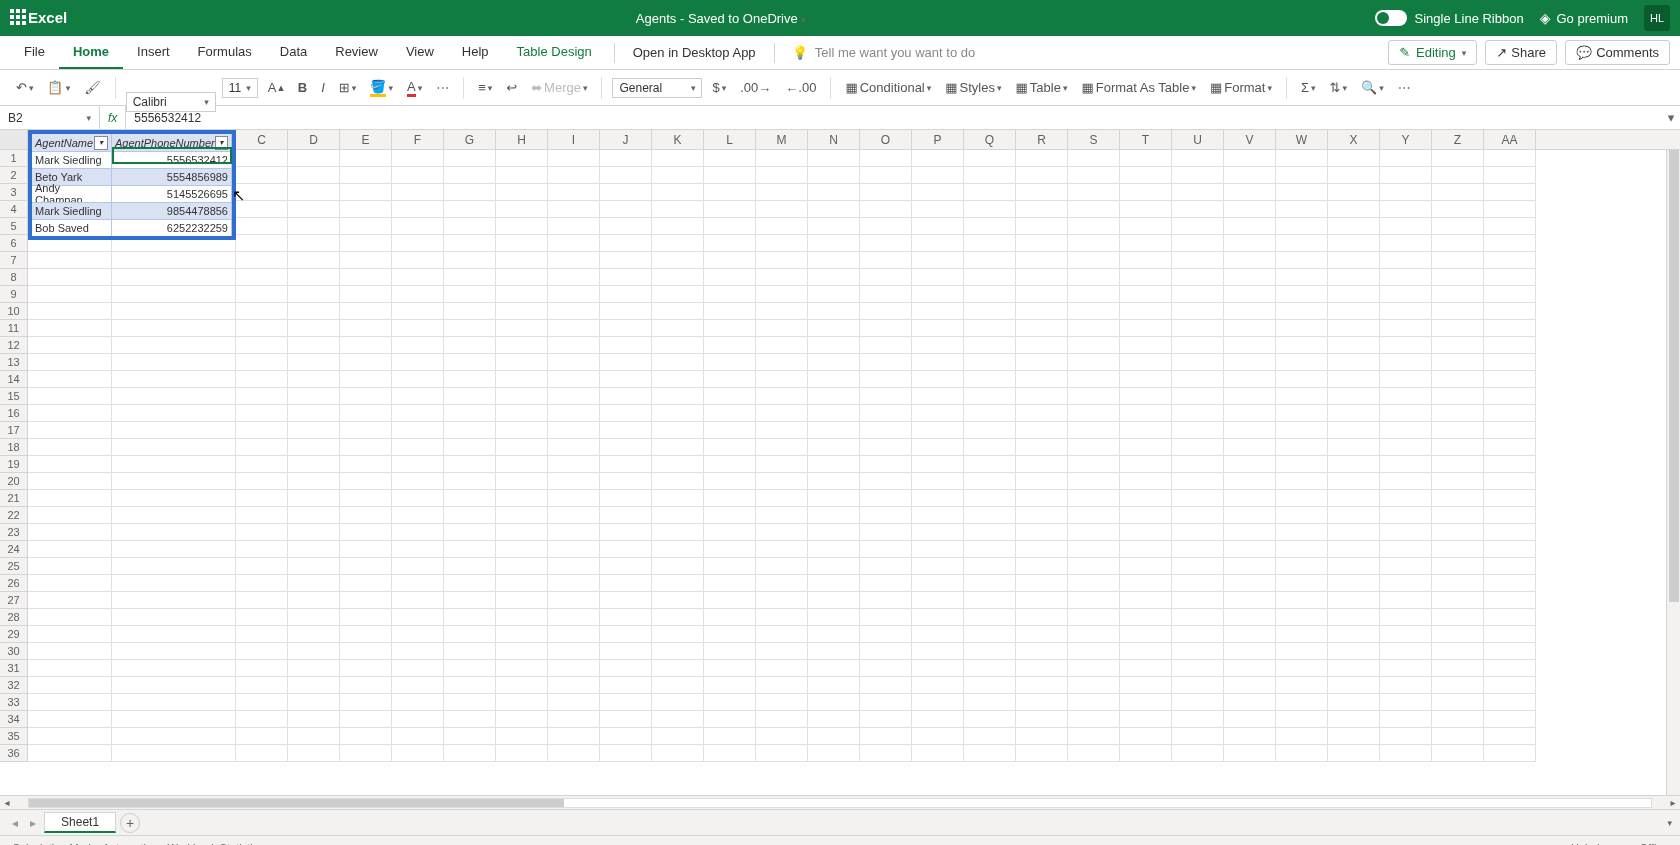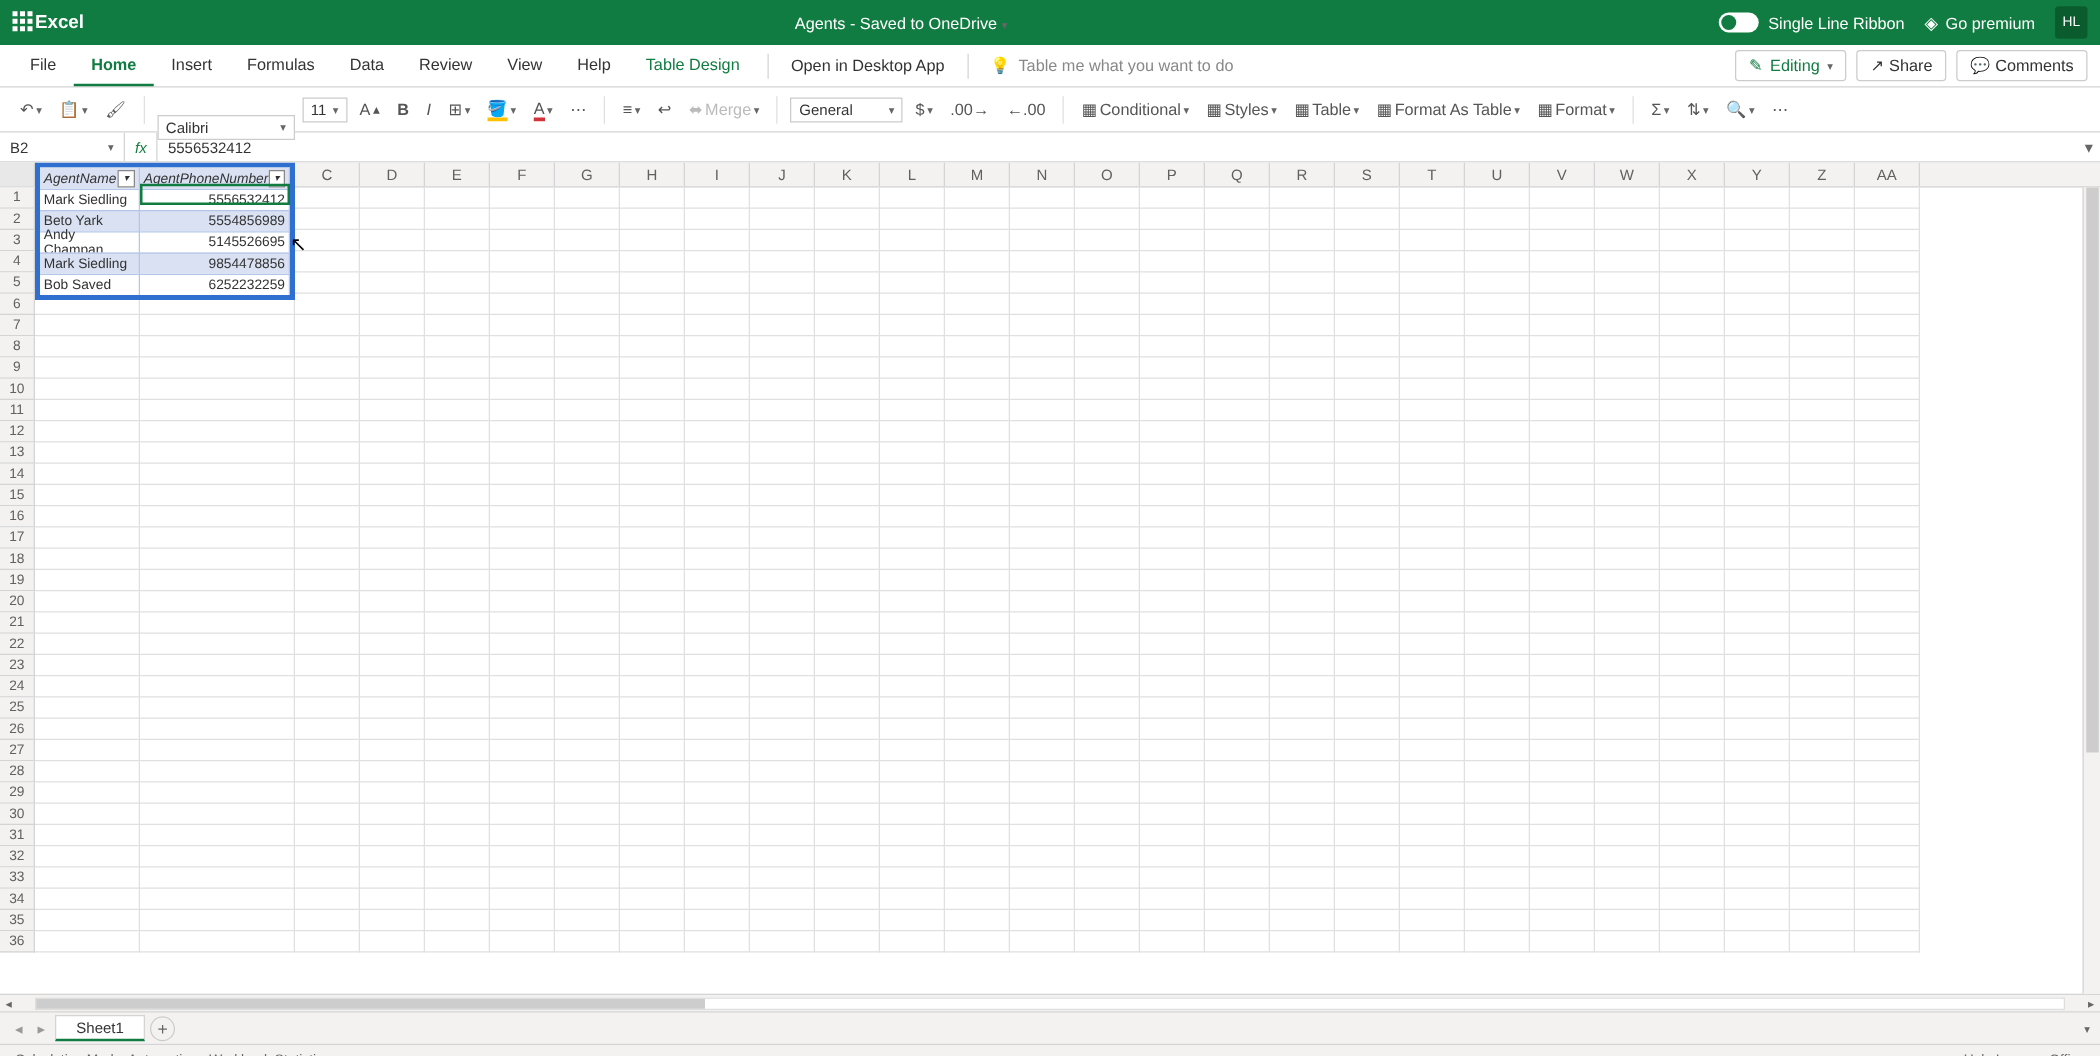--- a/index.html
+++ b/index.html
@@ -27,21 +27,21 @@
 .ribbon-tabs .open-desktop { color: #333; font-size: 13px; padding: 0 10px; }
 .ribbon-tabs .tellme { display: flex; align-items: center; gap: 6px; color: #888; font-size: 13px; padding: 0 10px; flex: 1; }
 .ribbon-tabs .editing { border: 1px solid #ccc; padding: 4px 10px; border-radius: 3px; display: flex; align-items: center; gap: 6px; color: #107c41; font-size: 13px; }
 .ribbon-tabs .share-btn, .ribbon-tabs .comments-btn { border: 1px solid #ccc; padding: 4px 10px; border-radius: 3px; display: flex; align-items: center; gap: 4px; font-size: 13px; margin-left: 8px; }
 
 
 .toolbar { height: 36px; display: flex; align-items: center; padding: 0 12px; gap: 6px; border-bottom: 1px solid #d4d4d4; }
 .tool-btn { display: flex; align-items: center; gap: 2px; padding: 2px 4px; color: #555; font-size: 13px; cursor: pointer; }
 .tool-btn.disabled { color: #bbb; }
 .tool-sep { width: 1px; height: 22px; background: #e0e0e0; margin: 0 4px; }
-.font-select { border: 1px solid #ccc; padding: 2px 6px; width: 110px; font-size: 12px; background: #fff; display: flex; justify-content: space-between; align-items: center; margin-top: 28px; }
+.font-select { border: 1px solid #ccc; padding: 2px 6px; width: 90px; font-size: 12px; background: #fff; display: flex; justify-content: space-between; align-items: center; margin-top: 28px; }
 .size-select { border: 1px solid #ccc; padding: 2px 6px; width: 36px; font-size: 12px; background: #fff; display: flex; justify-content: space-between; align-items: center; }
 .num-select { border: 1px solid #ccc; padding: 2px 6px; width: 90px; font-size: 12px; background: #fff; display: flex; justify-content: space-between; align-items: center; }
 .chev { font-size: 9px; color: #666; }
 .underline-yellow { border-bottom: 3px solid #ffc000; }
 .underline-red { border-bottom: 3px solid #d13438; }
 
 
 .formula-bar { height: 24px; display: flex; align-items: center; border-bottom: 1px solid #d4d4d4; }
 .name-box { width: 100px; height: 100%; border-right: 1px solid #d4d4d4; padding: 0 8px; display: flex; align-items: center; justify-content: space-between; font-size: 12px; }
 .fx-label { padding: 0 8px; font-style: italic; color: #15803d; font-size: 12px; border-right: 1px solid #d4d4d4; height: 100%; display: flex; align-items: center; }
@@ -140,21 +140,21 @@
   <div class="tab">Data</div>
   <div class="tab">Review</div>
   <div class="tab">View</div>
   <div class="tab">Help</div>
   <div class="tab design">Table Design</div>
   <div class="sep"></div>
   <div class="open-desktop">Open in Desktop App</div>
   <div class="sep"></div>
   <div class="tellme">
     <span>💡</span>
-    <span>Table me what you want to do</span>
+    <span>Tell me want you want to do</span>
   </div>
   <div class="editing">
     <span>✎</span>
     <span>Editing</span>
     <span class="chev">▾</span>
   </div>
   <div class="share-btn">
     <span>↗</span>
     <span>Share</span>
   </div>

